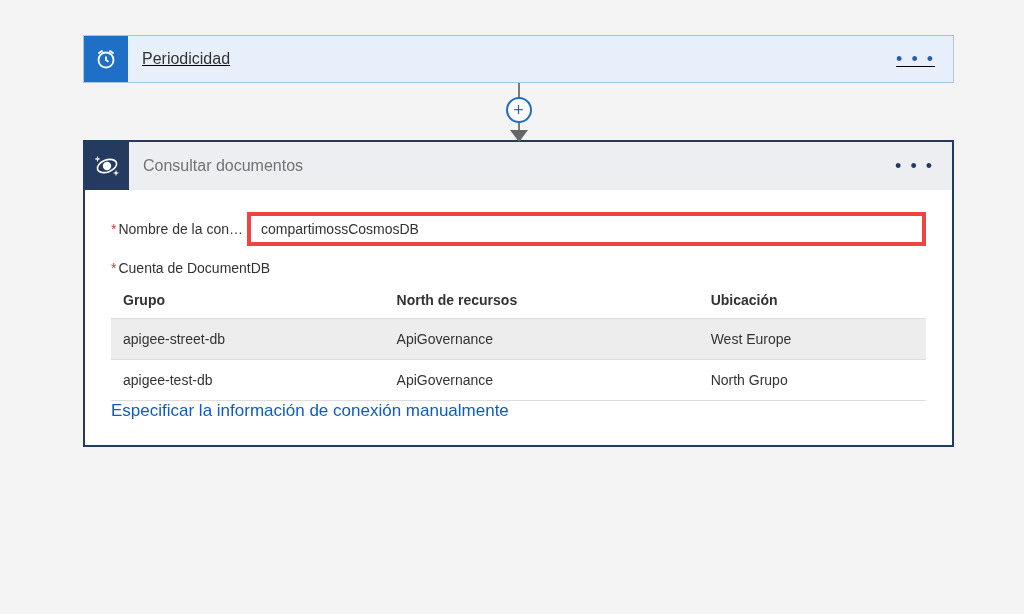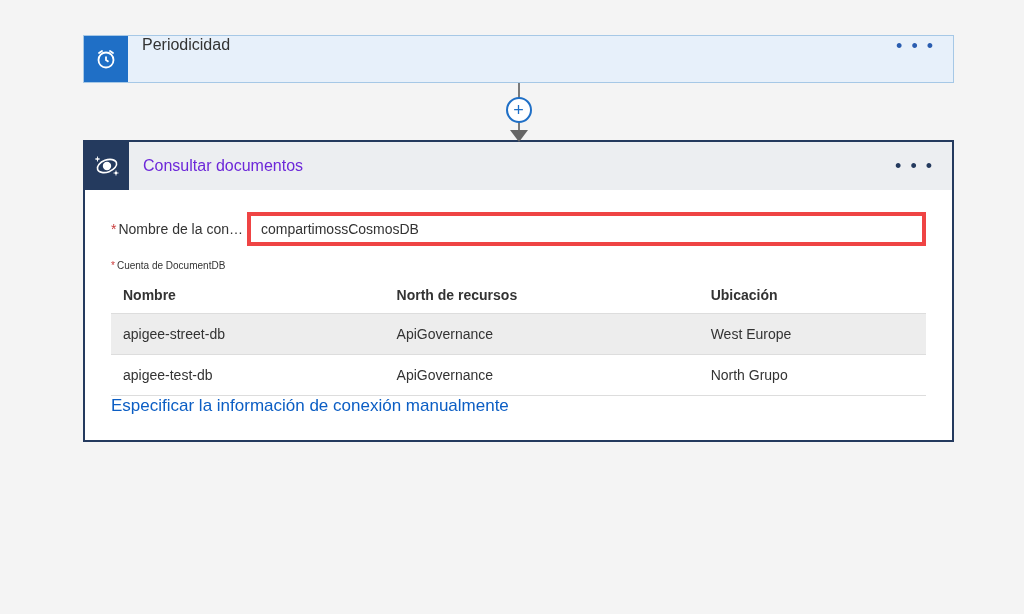--- a/index.html
+++ b/index.html
@@ -13,23 +13,25 @@
     }
     .canvas {
       position: absolute;
       left: 83px;
       top: 35px;
       width: 871px;
     }
     
     .trigger-card {
       display: flex;
+      align-items: center;
       height: 48px;
       background: #e7f0fa;
       border: 1px solid #a6c8e6;
+      text-decoration: underline;
     }
     .trigger-icon-box {
       width: 44px;
       height: 100%;
       background: #1f6fc6;
       display: flex;
       align-items: center;
       justify-content: center;
     }
     .trigger-title {
@@ -104,21 +106,21 @@
       height: 100%;
       background: #243a5e;
       display: flex;
       align-items: center;
       justify-content: center;
     }
     .action-title {
       flex: 1;
       padding-left: 14px;
       font-size: 16px;
-      color: #6d28d9;
+      color: #737373;
     }
     .action-header .ellipsis { color: #243a5e; }
     .action-body {
       background: #fff;
       padding: 22px 26px 24px 26px;
     }
     .form-row {
       display: flex;
       align-items: center;
       margin-bottom: 14px;
@@ -135,21 +137,21 @@
     .form-input {
       flex: 1;
       height: 34px;
       border: 4px solid #ef4444;
       padding: 0 10px;
       font-size: 14px;
       font-family: inherit;
       color: #333;
     }
     .section-label {
-      font-size: 10px;
+      font-size: 14px;
       color: #333;
       margin-bottom: 6px;
     }
     table.db-table {
       width: 100%;
       border-collapse: collapse;
       font-size: 14px;
       color: #333;
     }
     .db-table th {
@@ -230,21 +232,21 @@
       <div class="form-row">
         <div class="form-label"><span class="req">*</span><span>Nombre de la conexi…</span></div>
         <input class="form-input" type="text" value="compartimossCosmosDB" style="">
       </div>
 
       <div class="section-label"><span class="req">*</span><span>Cuenta de DocumentDB</span></div>
 
       <table class="db-table">
         <thead>
           <tr>
-            <th>Nombre</th>
+            <th>Grupo</th>
             <th>North de recursos</th>
             <th>Ubicación</th>
           </tr>
         </thead>
         <tbody id="db-rows">
             <tr class="selected">
               <td>apigee-street-db</td>
               <td>ApiGovernance</td>
               <td>West Europe</td>
             </tr>

